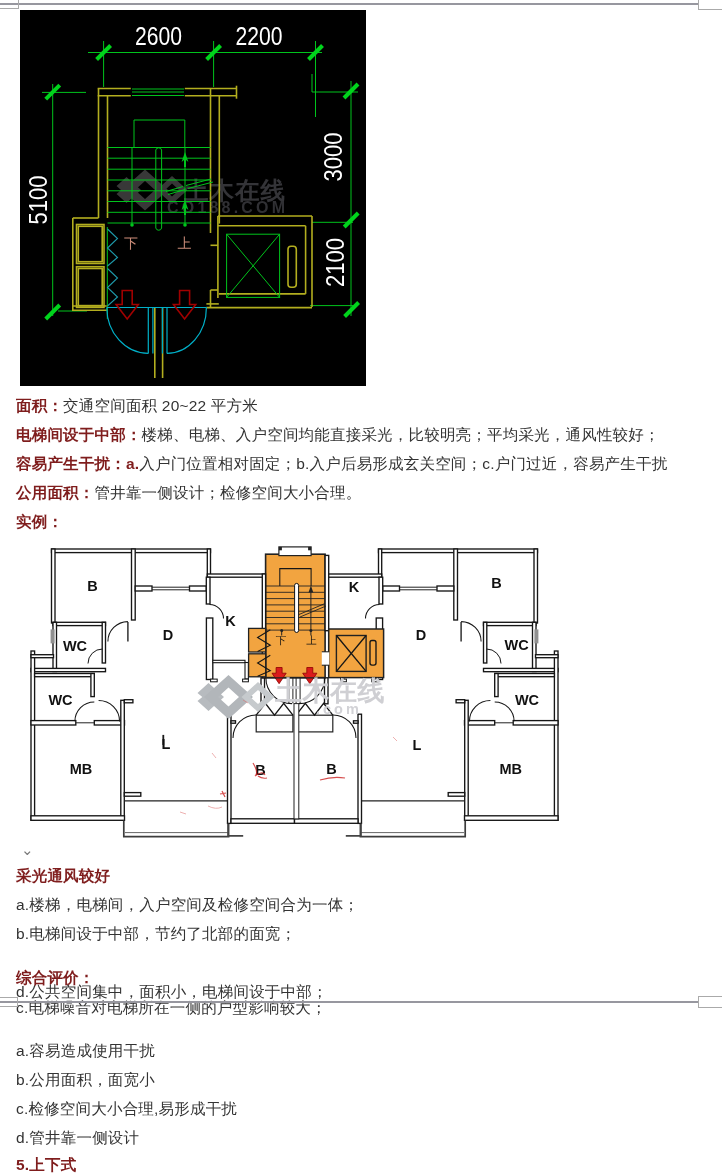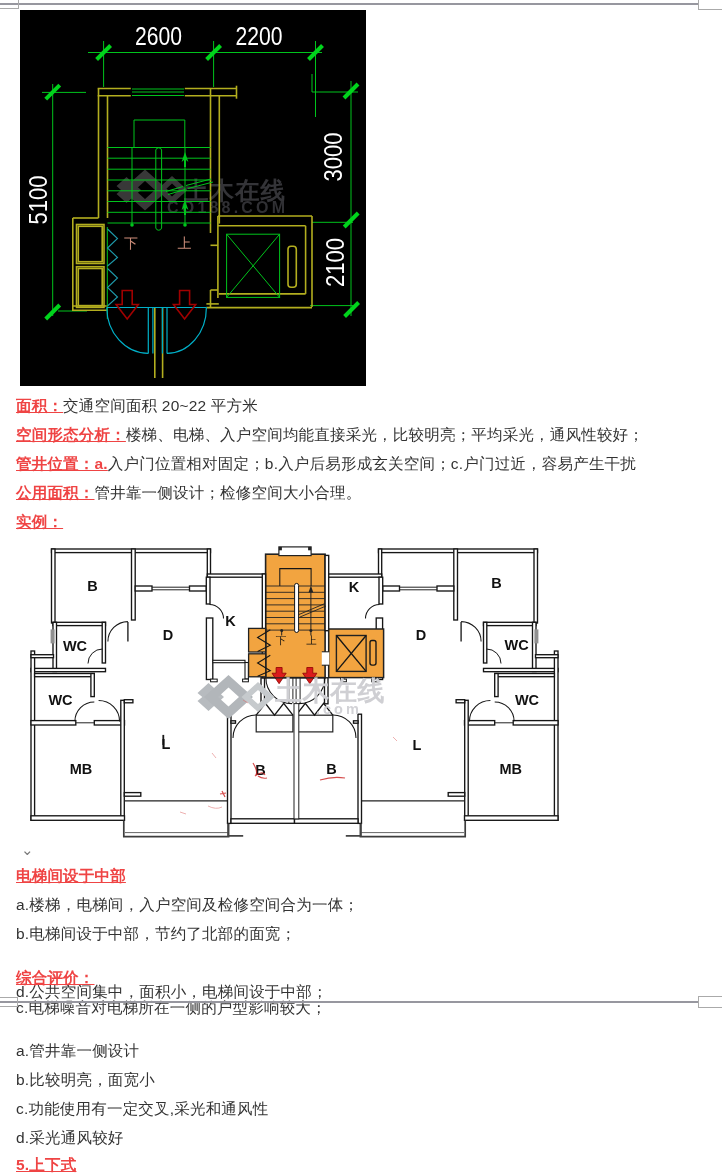--- a/index.html
+++ b/index.html
@@ -1,18 +1,18 @@
 <!DOCTYPE html>
 <html><head>
 <meta charset="utf-8">
 <style>
 html,body{margin:0;padding:0;}
 body{width:726px;height:1173px;position:relative;background:#fff;font-family:"Liberation Sans",sans-serif;overflow:hidden;}
 .t{position:absolute;left:16px;font-size:15.5px;color:#333;white-space:nowrap;letter-spacing:0.2px;}
-.t b{color:#ef4444;text-decoration:underline;}
+.t b{color:#7f1d1d;}
 .hl{position:absolute;background:#999;}
 </style>
 </head>
 <body>
 
 <div class="hl" style="left:0;top:3px;width:698px;height:2px;background:#97979f;"></div>
 
 <div class="hl" style="left:18px;top:0;width:1px;height:9px;background:#aaa;"></div>
 <div class="hl" style="left:0;top:8px;width:19px;height:1px;background:#aaa;"></div>
 
@@ -172,22 +172,22 @@
 <g stroke="#a00000" stroke-width="1.6" fill="none">
 <path d="M102.2 280.5 L112.2 280.5 L112.2 294.5 L118.3 294.5 L107.2 308.9 L96.1 294.5 L102.2 294.5 Z"></path>
 <path d="M159.6 280.5 L169.6 280.5 L169.6 294.5 L175.7 294.5 L164.6 308.9 L153.5 294.5 L159.6 294.5 Z"></path>
 </g>
 
 <text x="111" y="237.5" font-size="14" fill="#c98a77" text-anchor="middle" font-family="Liberation Sans">下</text>
 <text x="164.5" y="237.5" font-size="14" fill="#c98a77" text-anchor="middle" font-family="Liberation Sans">上</text>
 </svg>
 
 <div class="t" style="top:396px"><b>面积：</b>交通空间面积 20~22 平方米</div>
-<div class="t" style="top:425px"><b>空间形态分析：</b>楼梯、电梯、入户空间均能直接采光，比较明亮；平均采光，通风性较好；</div>
-<div class="t" style="top:454px"><b>管井位置：a.</b>入户门位置相对固定；b.入户后易形成玄关空间；c.户门过近，容易产生干扰</div>
+<div class="t" style="top:425px"><b>电梯间设于中部：</b>楼梯、电梯、入户空间均能直接采光，比较明亮；平均采光，通风性较好；</div>
+<div class="t" style="top:454px"><b>容易产生干扰：a.</b>入户门位置相对固定；b.入户后易形成玄关空间；c.户门过近，容易产生干扰</div>
 <div class="t" style="top:483px"><b>公用面积：</b>管井靠一侧设计；检修空间大小合理。</div>
 <div class="t" style="top:512px"><b>实例：</b></div>
 
 <svg style="position:absolute;left:20px;top:540px;" width="560" height="305" viewBox="20 540 560 305">
 <defs>
 <g id="half">
 
 <rect x="51.5" y="549" width="159" height="3.6" fill="#fff" stroke="#161616" stroke-width="1.35"></rect>
 
 <rect x="51.5" y="549" width="3.5" height="74" fill="#fff" stroke="#161616" stroke-width="1.35"></rect>
@@ -407,32 +407,32 @@
 <path d="M212 753 l4 5"></path>
 <path d="M243 700 l5 3"></path>
 <path d="M208 806 q8 4 14 1"></path>
 <path d="M180 812 l6 2"></path>
 <path d="M393 737 l4 4"></path>
 </g>
 </svg>
 
 <div style="position:absolute;left:21px;top:841px;color:#777;font-size:15px;">⌄</div>
 
-<div class="t" style="top:866px"><b>电梯间设于中部</b></div>
+<div class="t" style="top:866px"><b>采光通风较好</b></div>
 <div class="t" style="top:895px">a.楼梯，电梯间，入户空间及检修空间合为一体；</div>
 <div class="t" style="top:924px">b.电梯间设于中部，节约了北部的面宽；</div>
 <div class="t" style="top:998px">c.电梯噪音对电梯所在一侧的户型影响较大；</div>
 <div class="t" style="top:982px">d.公共空间集中，面积小，电梯间设于中部；</div>
 
 <div class="hl" style="left:0;top:1001px;width:698px;height:2px;background:#97979f;"></div>
 <div class="hl" style="left:0;top:997px;width:17px;height:1px;background:#aaa;"></div>
 <div class="hl" style="left:17px;top:997px;width:1px;height:10px;background:#aaa;"></div>
 <div class="hl" style="left:0;top:1006px;width:17px;height:1px;background:#aaa;"></div>
 <div class="hl" style="left:698px;top:996px;width:1px;height:12px;background:#aaa;"></div>
 <div class="hl" style="left:698px;top:996px;width:24px;height:1px;background:#aaa;"></div>
 <div class="hl" style="left:698px;top:1007px;width:24px;height:1px;background:#aaa;"></div>
 
 <div class="t" style="top:968px"><b>综合评价：</b></div>
-<div class="t" style="top:1041px">a.管井靠一侧设计</div>
-<div class="t" style="top:1070px">b.比较明亮，面宽小</div>
-<div class="t" style="top:1099px">c.功能使用有一定交叉,采光和通风性</div>
-<div class="t" style="top:1128px">d.采光通风较好</div>
+<div class="t" style="top:1041px">a.容易造成使用干扰</div>
+<div class="t" style="top:1070px">b.公用面积，面宽小</div>
+<div class="t" style="top:1099px">c.检修空间大小合理,易形成干扰</div>
+<div class="t" style="top:1128px">d.管井靠一侧设计</div>
 <div class="t" style="top:1155px"><b>5.上下式</b></div>
 
 </body></html>

